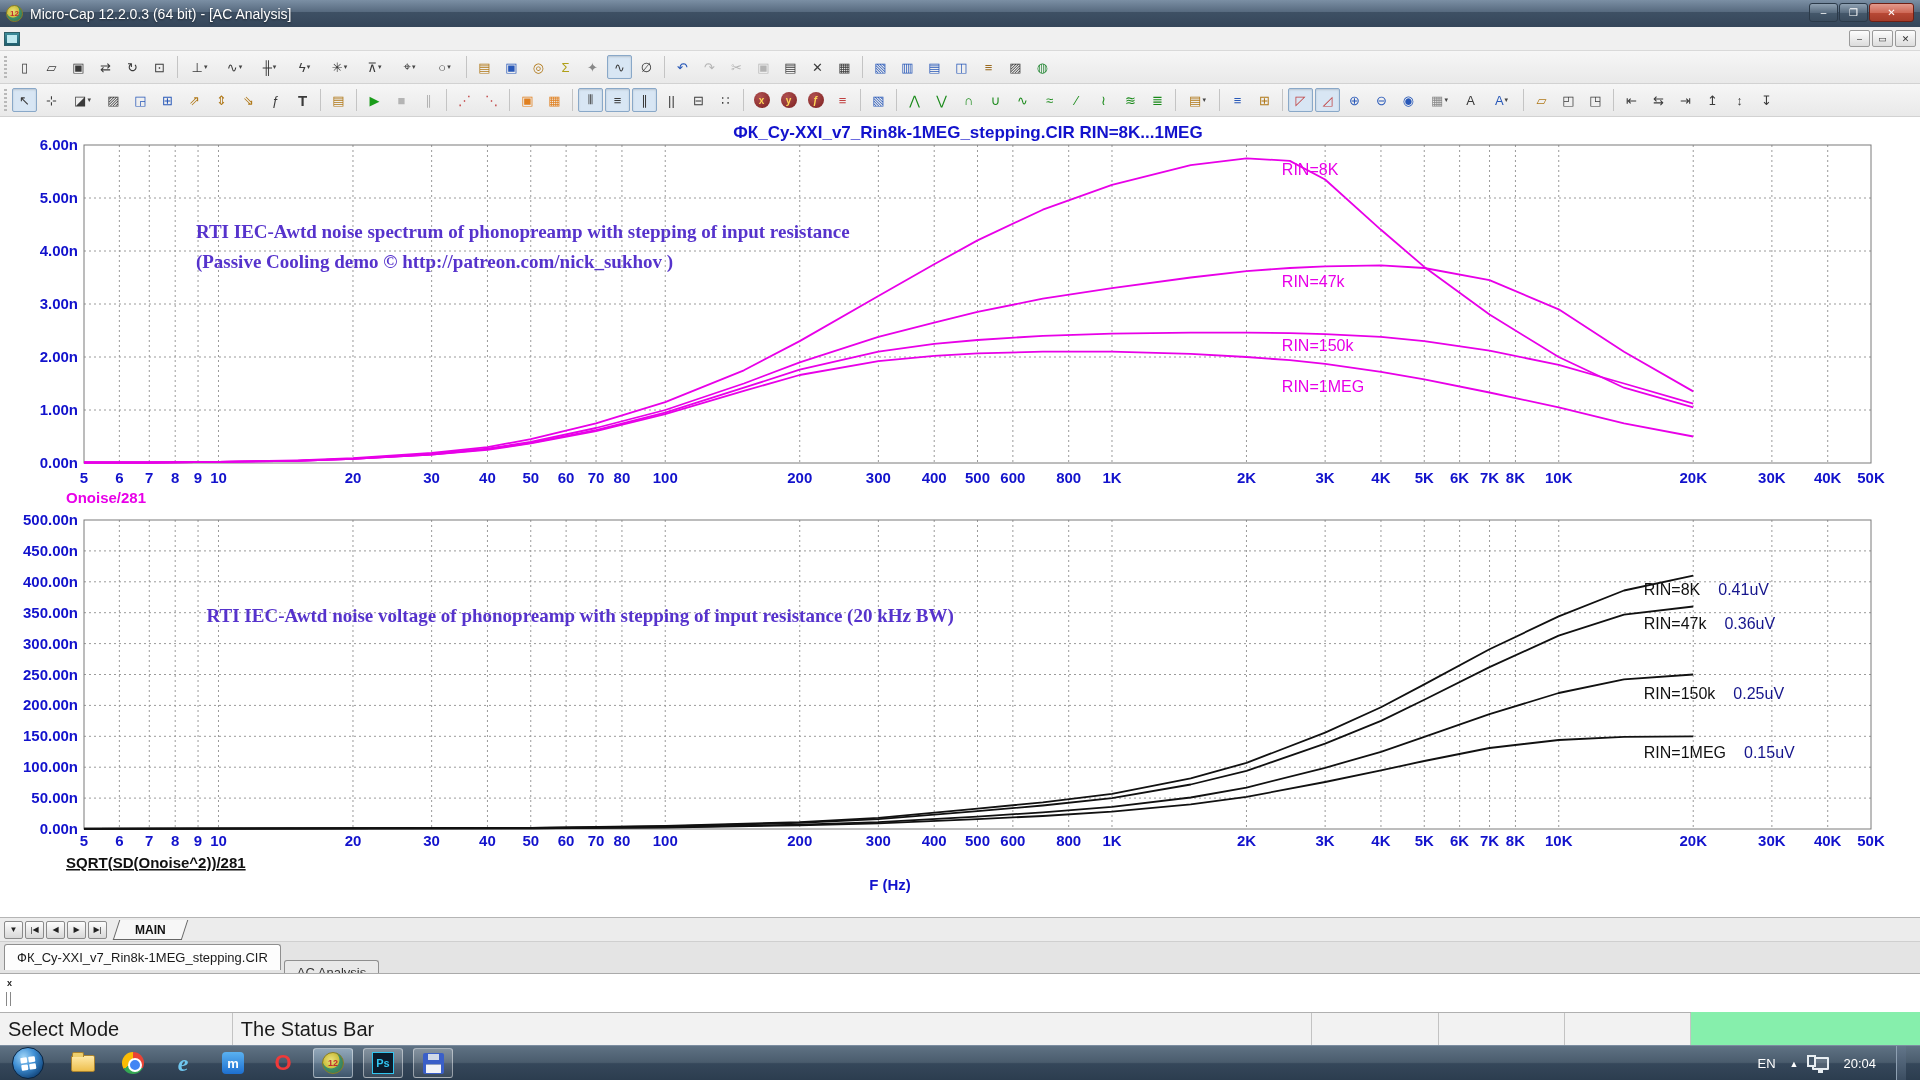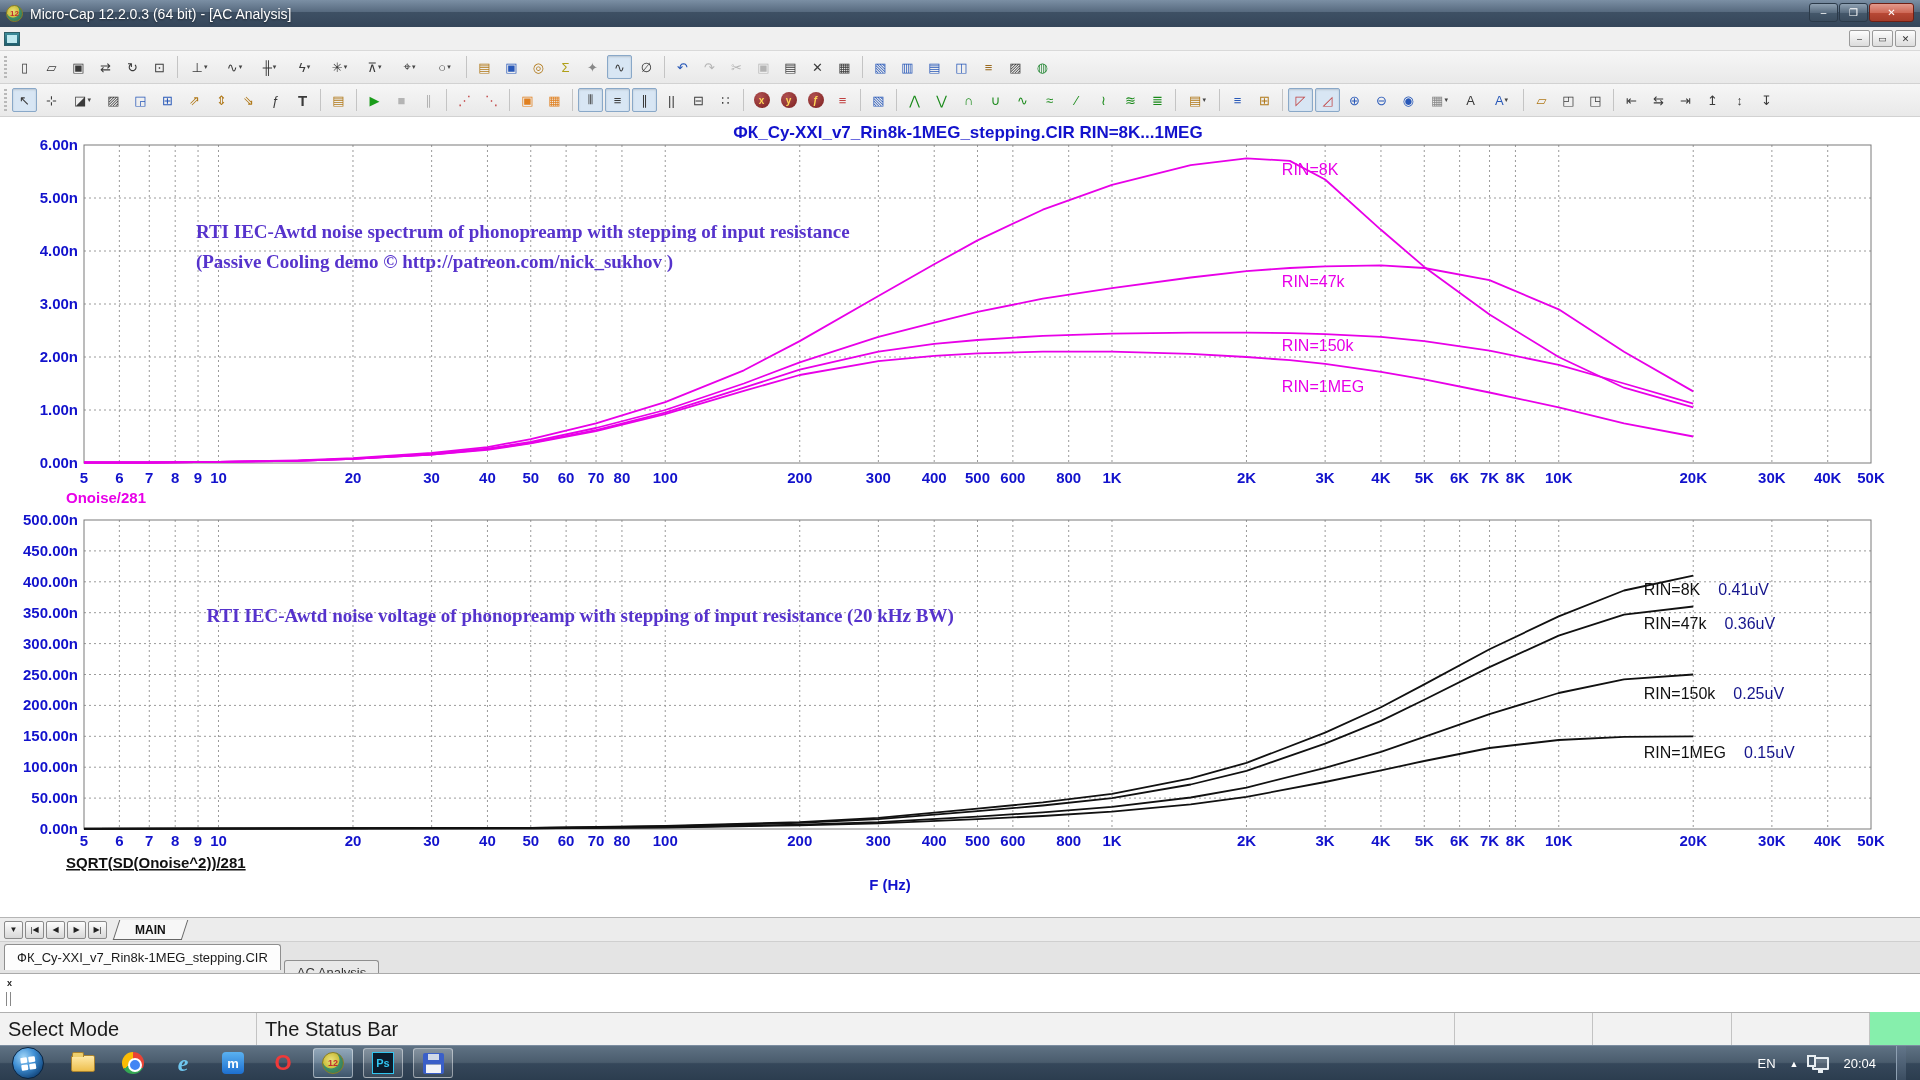--- a/index.html
+++ b/index.html
@@ -80,21 +80,21 @@
   .ftab.idle { background:#e9e9e9; margin-top:16px; height:24px; color:#333; }
 
   
   .dockpane { position:absolute; left:0; top:973px; width:1920px; height:39px; background:#fff; border-top:1px solid #aaa; }
   .dock-close { position:absolute; left:3px; top:2px; width:13px; height:13px; font-size:9px; font-weight:bold;
     color:#222; display:flex; align-items:center; justify-content:center; border:1px solid transparent; }
   .dock-grip { position:absolute; left:6px; top:18px; width:5px; height:14px;
     border-left:1px solid #888; border-right:1px solid #888; }
 
   
-  .statusbar { position:absolute; left:0; top:1012px; width:1870px; height:33px; background:#f2f2f2;
+  .statusbar { position:absolute; left:0; top:1012px; width:1691px; height:33px; background:#f2f2f2;
     border-top:1px solid #b0b0b0; display:flex; align-items:flex-end; font-size:20px; color:#1a1a1a; }
   .scell { height:100%; display:flex; align-items:center; padding:0 8px; border-right:1px solid #c3c3c3; }
   .scell.c1 { width:264px; } .scell.c2 { width:1233px; }
   .scell.small { width:142px; }
 
   
   .taskbar { position:absolute; left:0; top:1045px; width:1920px; height:35px;
     background:linear-gradient(180deg,#5f7284 0%,#4a5c6d 48%,#35475a 52%,#2c3d4f 100%);
     border-top:1px solid #7c8da0; display:flex; align-items:center; }
   .orb { width:32px; height:32px; border-radius:50%; margin:0 14px 0 12px;

